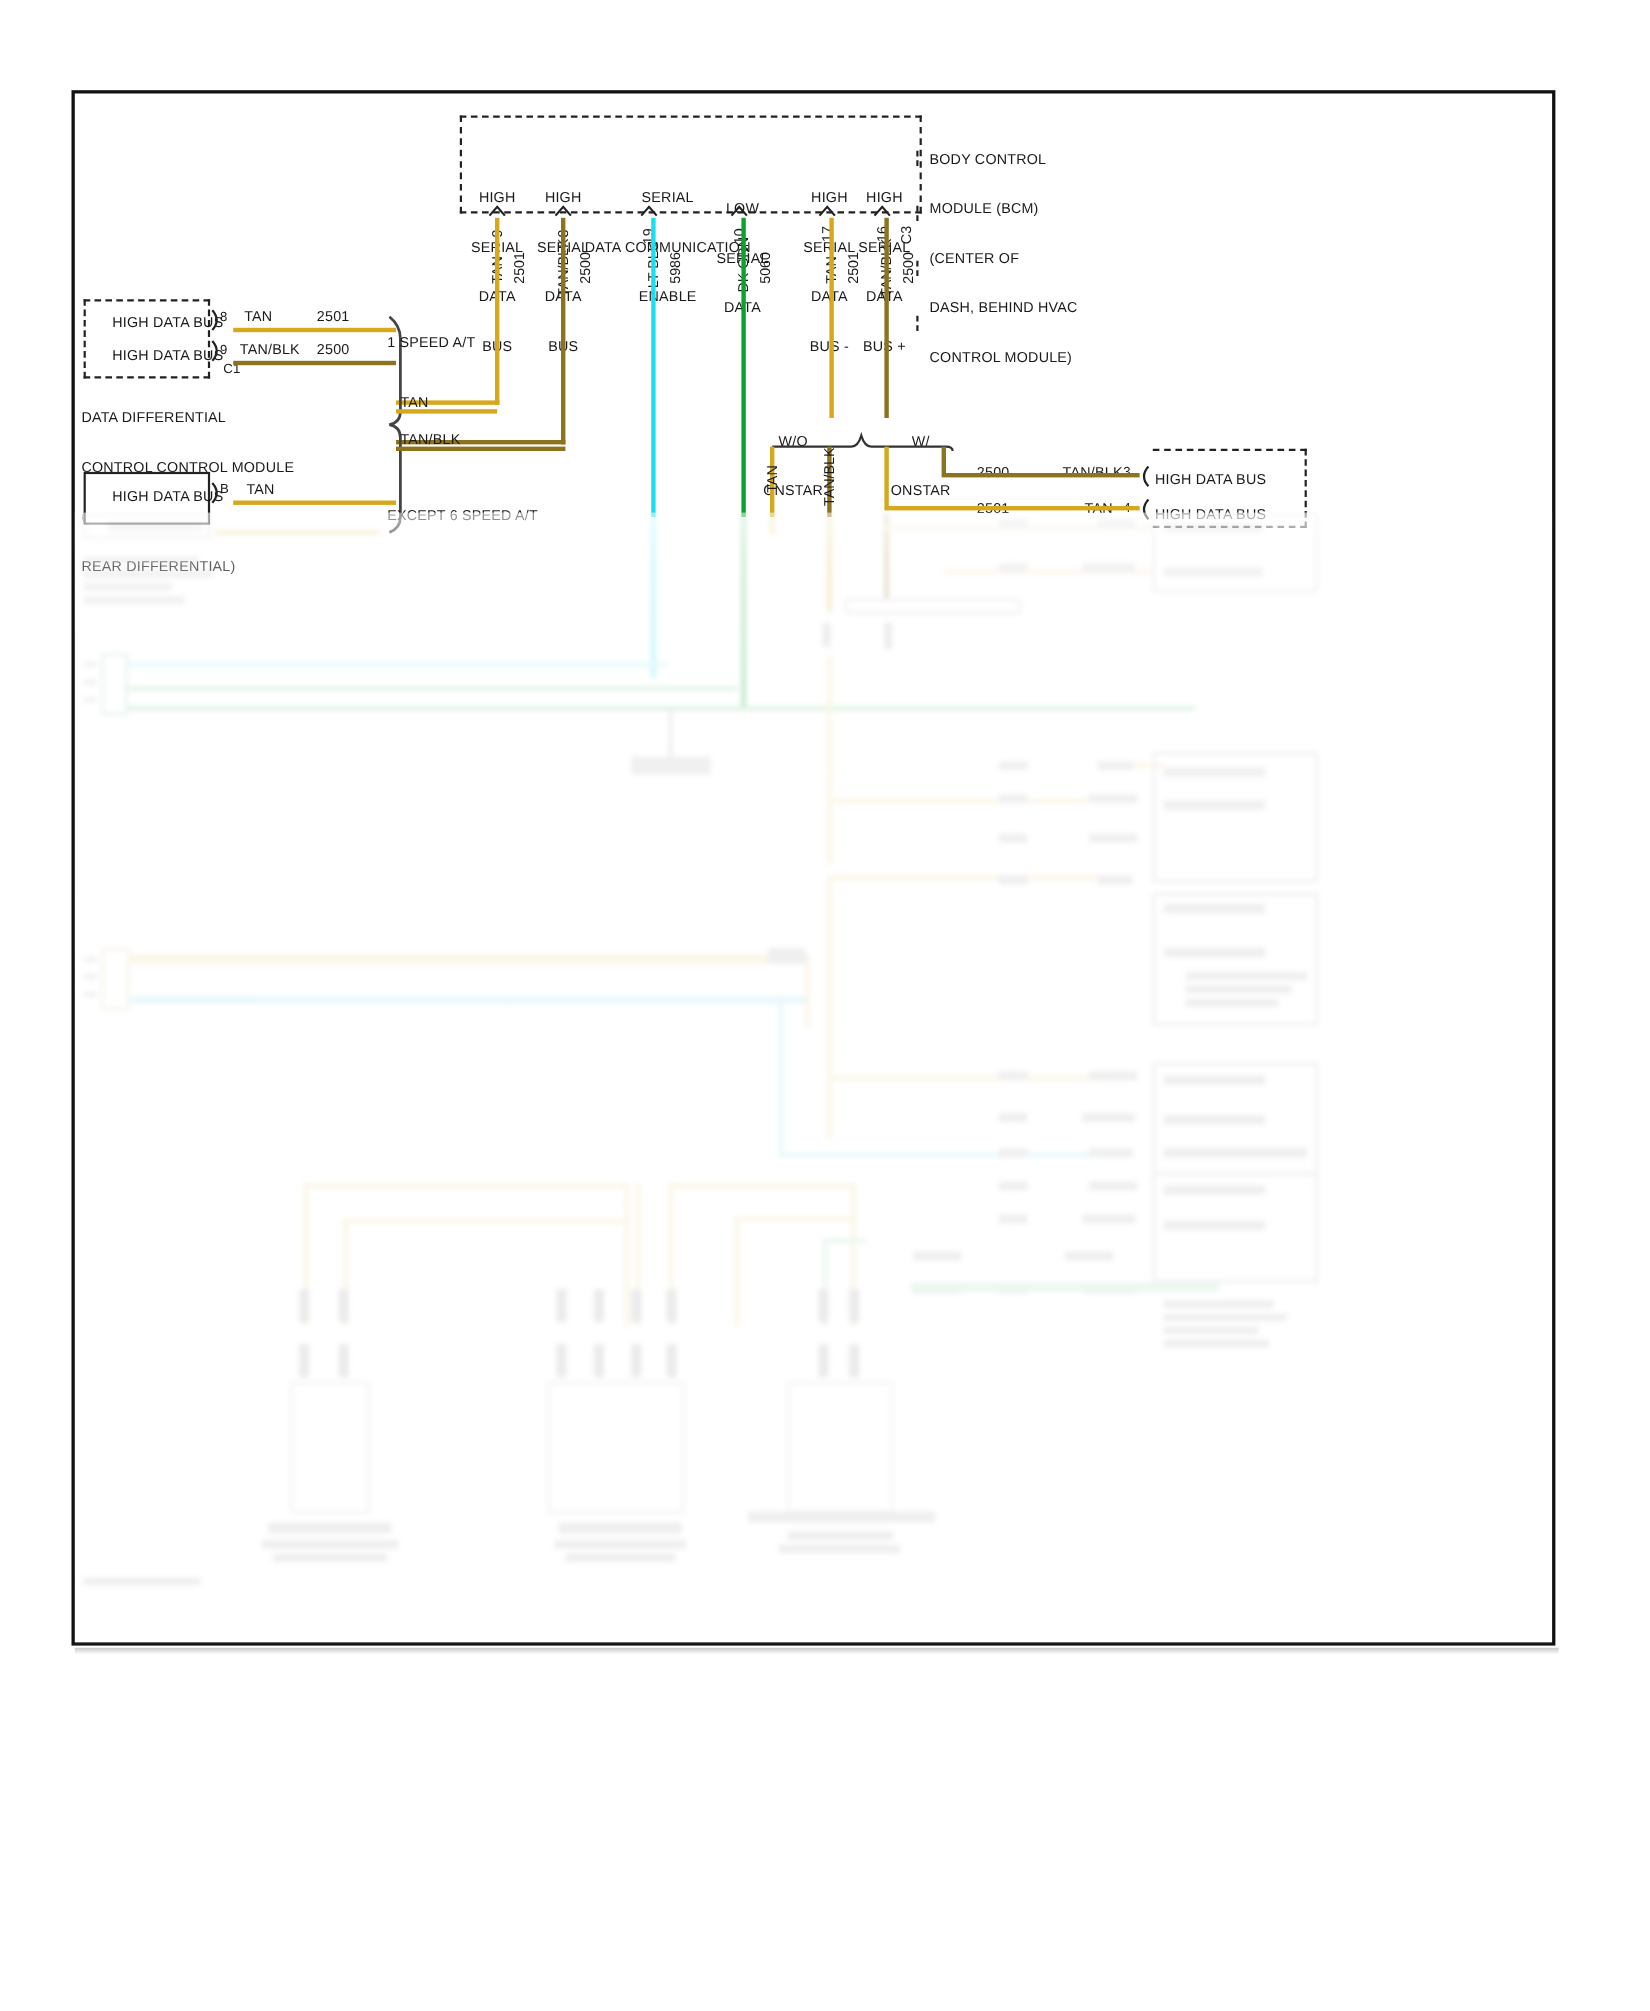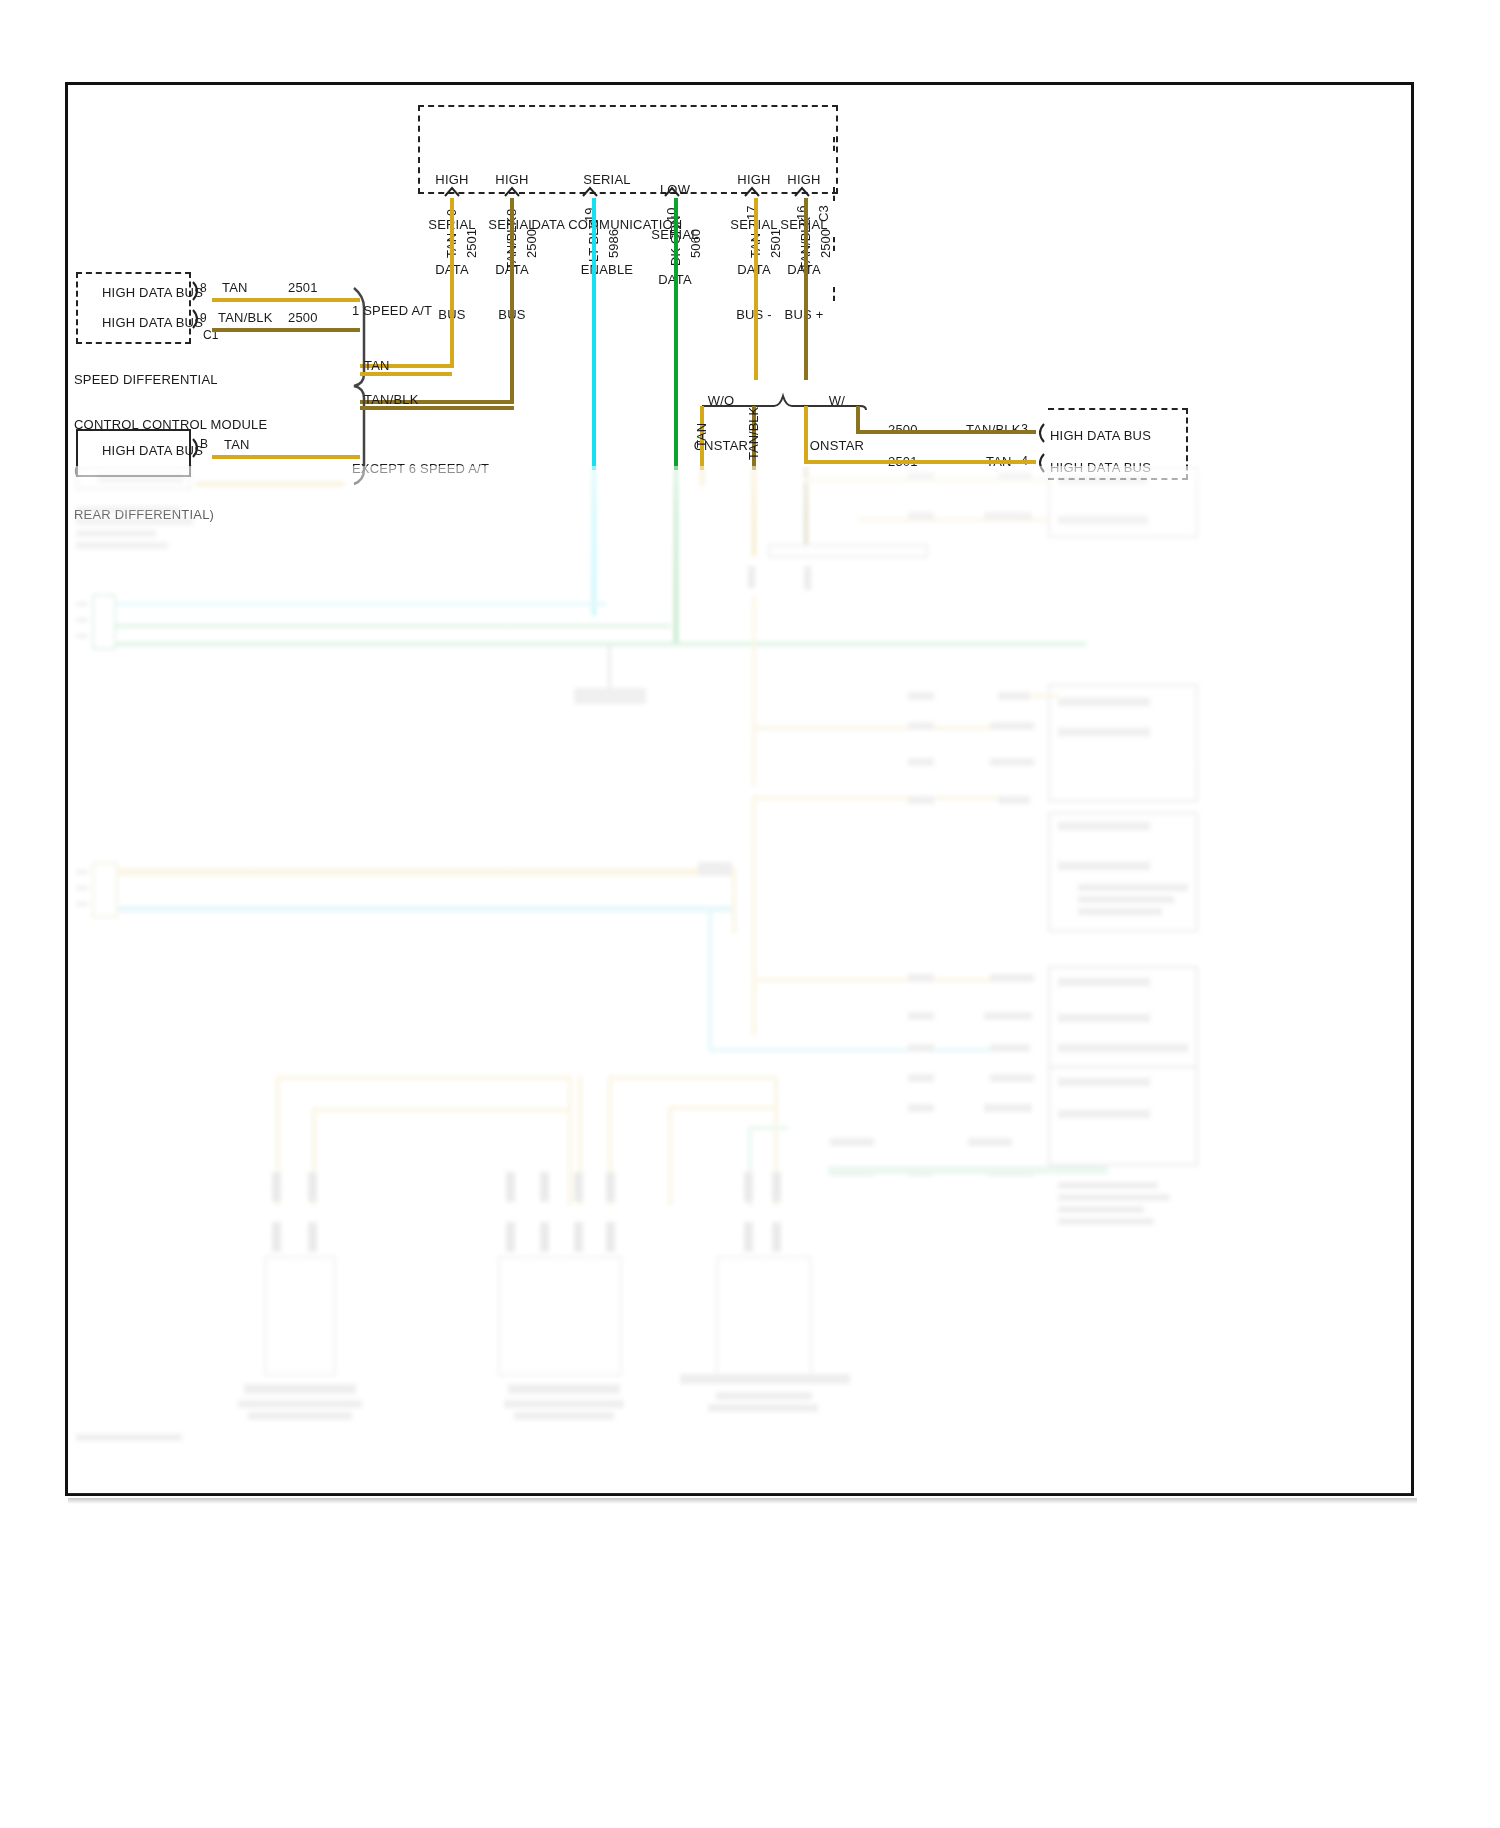--- a/index.html
+++ b/index.html
@@ -54,20 +54,27 @@
 </head>
 <body>
 
 <div id="page">
 
   <div id="frame"></div>
   <div id="frame-shadow"></div>
 
   <div class="dashbox" style="left:418px;top:105px;width:420px;height:89px;"></div>
 
+  <div class="lbl" style="left:845px;top:107px;width:170px;">
+    <div>BODY CONTROL</div>
+    <div>MODULE (BCM)</div>
+    <div>(CENTER OF</div>
+    <div>DASH, BEHIND HVAC</div>
+    <div>CONTROL MODULE)</div>
+  </div>
 
   <div class="lbl" style="left:833px;top:107px;">
     <div style="width:0;height:14px;border-left:2px dashed #222;"></div>
     <div style="width:0;height:14px;border-left:2px dashed #222;margin-top:6px;"></div>
     <div style="width:0;height:14px;border-left:2px dashed #222;margin-top:6px;"></div>
     <div style="width:0;height:14px;border-left:2px dashed #222;margin-top:6px;"></div>
   </div>
 
   <div class="lbl c" style="left:421px;top:142px;width:62px;">
     <div>HIGH</div>
@@ -162,21 +169,21 @@
 
   <div class="lbl" style="left:222px;top:280px;">TAN</div>
   <div class="lbl" style="left:288px;top:280px;">2501</div>
   <div class="lbl" style="left:218px;top:310px;">TAN/BLK</div>
   <div class="lbl" style="left:288px;top:310px;">2500</div>
 
   <div class="w wh tan" style="left:212px;top:298px;width:148px;"></div>
   <div class="w wh tanblk" style="left:212px;top:328px;width:148px;"></div>
 
   <div class="lbl" style="left:74px;top:342px;line-height:15px;">
-    <div>SPEED DIFFERENTIAL</div>
+    <div>DATA DIFFERENTIAL</div>
     <div>CONTROL CONTROL MODULE</div>
     <div>(ON TOP REAR OF</div>
     <div>REAR DIFFERENTIAL)</div>
   </div>
 
   <svg class="brk" style="left:350px;top:286px;width:22px;height:200px;">
     <path d="M4,2 Q14,10 14,22 L14,88 Q14,98 4,100 Q14,102 14,112 L14,184 Q14,194 4,198" fill="none" stroke="#444" stroke-width="2.5"></path>
   </svg>
   <div class="lbl" style="left:352px;top:303px;">1 SPEED A/T</div>
 

